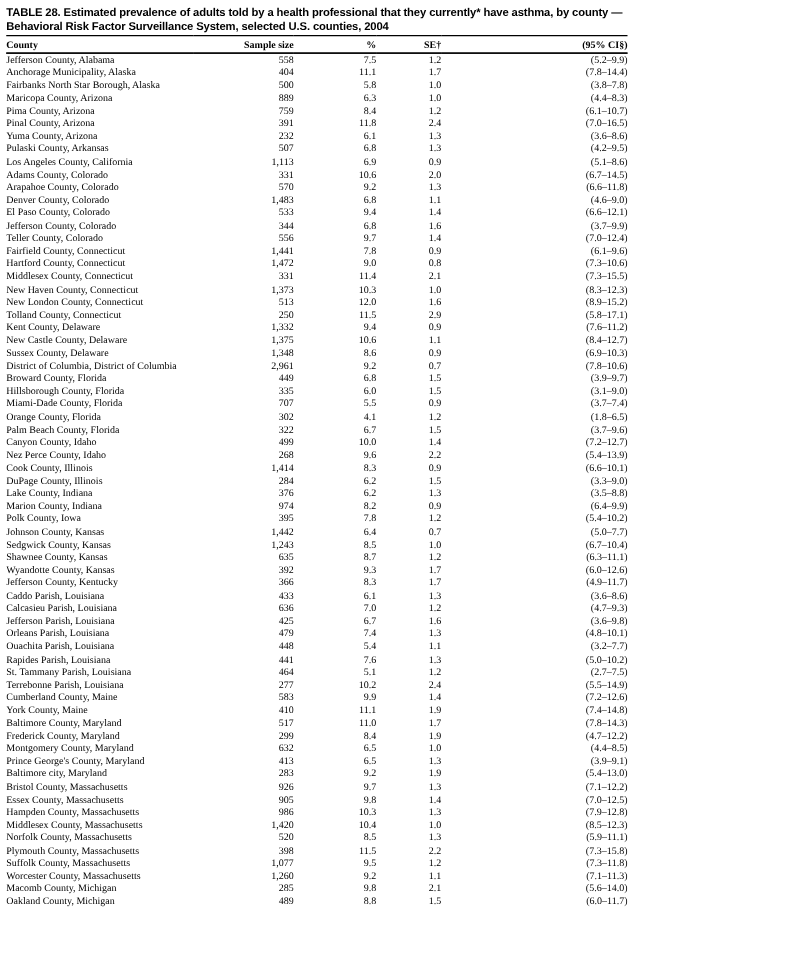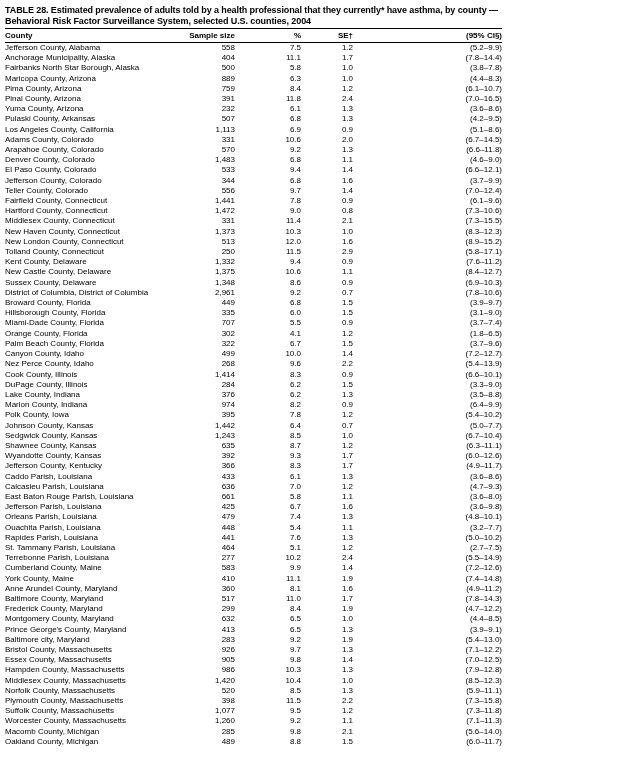--- a/index.html
+++ b/index.html
@@ -16,20 +16,21 @@
     font-size: 9px;
     font-weight: bold;
     line-height: 10.5px;
     letter-spacing: -0.1px;
   }
   table.data-table {
     width: 100%;
     border-collapse: collapse;
     table-layout: fixed;
     margin-top: 2px;
+    font-family: Liberation Serif, serif;
   }
   col.c-county { width: auto; }
   col.c-sample { width: 80px; }
   col.c-pct { width: 66px; }
   col.c-se { width: 52px; }
   col.c-ci { width: 149px; }
   thead th {
     border-top: 1.2px solid #000;
     border-bottom: 1.2px solid #000;
     font-size: 8px;
@@ -373,27 +374,20 @@
           <td class="col-num">(3.6–8.6)</td>
         </tr>
         <tr>
           <td class="col-county">Calcasieu Parish, Louisiana</td>
           <td class="col-num">636</td>
           <td class="col-num">7.0</td>
           <td class="col-num">1.2</td>
           <td class="col-num">(4.7–9.3)</td>
         </tr>
         <tr>
-          <td class="col-county">East Baton Rouge Parish, Louisiana</td>
-          <td class="col-num">661</td>
-          <td class="col-num">5.8</td>
-          <td class="col-num">1.1</td>
-          <td class="col-num">(3.6–8.0)</td>
-        </tr>
-        <tr>
           <td class="col-county">Jefferson Parish, Louisiana</td>
           <td class="col-num">425</td>
           <td class="col-num">6.7</td>
           <td class="col-num">1.6</td>
           <td class="col-num">(3.6–9.8)</td>
         </tr>
         <tr>
           <td class="col-county">Orleans Parish, Louisiana</td>
           <td class="col-num">479</td>
           <td class="col-num">7.4</td>
@@ -436,27 +430,20 @@
           <td class="col-num">(7.2–12.6)</td>
         </tr>
         <tr>
           <td class="col-county">York County, Maine</td>
           <td class="col-num">410</td>
           <td class="col-num">11.1</td>
           <td class="col-num">1.9</td>
           <td class="col-num">(7.4–14.8)</td>
         </tr>
         <tr>
-          <td class="col-county">Anne Arundel County, Maryland</td>
-          <td class="col-num">360</td>
-          <td class="col-num">8.1</td>
-          <td class="col-num">1.6</td>
-          <td class="col-num">(4.9–11.2)</td>
-        </tr>
-        <tr>
           <td class="col-county">Baltimore County, Maryland</td>
           <td class="col-num">517</td>
           <td class="col-num">11.0</td>
           <td class="col-num">1.7</td>
           <td class="col-num">(7.8–14.3)</td>
         </tr>
         <tr>
           <td class="col-county">Frederick County, Maryland</td>
           <td class="col-num">299</td>
           <td class="col-num">8.4</td>

